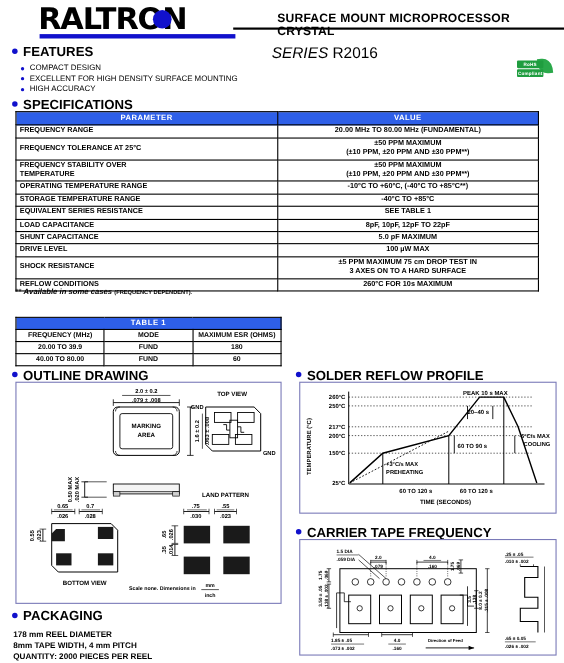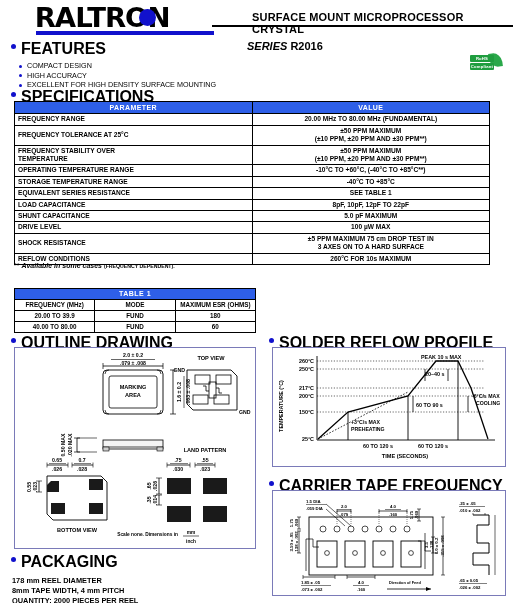--- a/index.html
+++ b/index.html
@@ -38,39 +38,39 @@
     position:absolute; left:228px; top:11px;
     font-size:11px; font-weight:bold; letter-spacing:0.2px;
   }
   .hdr-rule {
     position:absolute; left:188px; top:25px; width:322px; height:2px;
     background:#000;
   }
 
   
   .sec-head {
-    font-size:16px; font-weight:bold; position:relative;
+    font-size:12px; font-weight:bold; position:relative;
     padding-left:11px;
   }
   .sec-head::before {
     content:""; position:absolute; left:1px; top:4px;
     width:5px; height:5px; border-radius:50%; background:#1111cc;
   }
   .bullet-sm {
     font-size:7.2px; position:relative; padding-left:10px; line-height:9.5px;
   }
   .bullet-sm::before {
     content:""; position:absolute; left:2px; top:3.5px;
     width:3px; height:3px; border-radius:50%; background:#1111cc;
   }
 
   
   .series {
     position:absolute; left:247px; top:40px;
-    font-size:11px; font-weight:bold;
+    font-size:14px; font-weight:normal;
   }
   .series i { font-style:italic; }
 
   
   .rohs {
     position:absolute; left:470px; top:53px;
     width:32px; height:24px;
   }
   .rohs-box {
     position:absolute; left:0; top:2px; width:24px; height:18px;
@@ -177,22 +177,22 @@
   <div class="rohs-box">
     <div class="rohs-l1">RoHS</div>
     <div class="rohs-l2">Compliant</div>
   </div>
 </div>
 
 <div class="features">
   <div class="sec-head">FEATURES</div>
   <div class="feat-list">
     <div class="bullet-sm">COMPACT DESIGN</div>
+    <div class="bullet-sm">EXCELLENT FOR HIGH DENSITY SURFACE MOUNTING</div>
     <div class="bullet-sm">HIGH ACCURACY</div>
-    <div class="bullet-sm">EXCELLENT FOR HIGH DENSITY SURFACE MOUNTING</div>
   </div>
 </div>
 
 <div class="sec-head specs-head">SPECIFICATIONS</div>
 
 <table class="spec">
   <thead>
     <tr>
       <th class="p">PARAMETER</th>
       <th class="v">VALUE</th>

